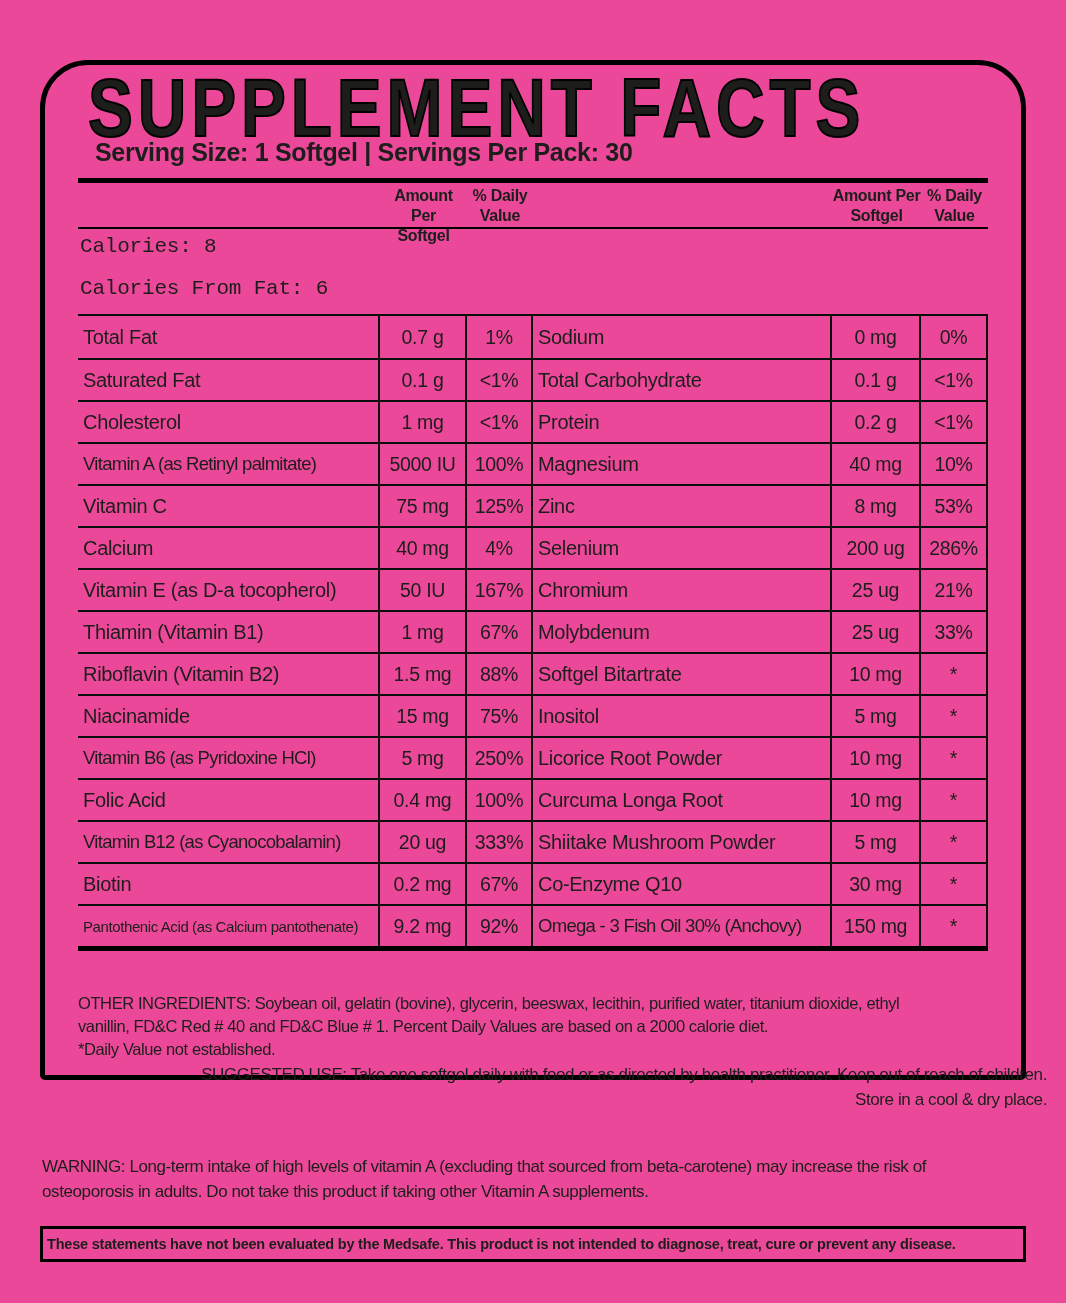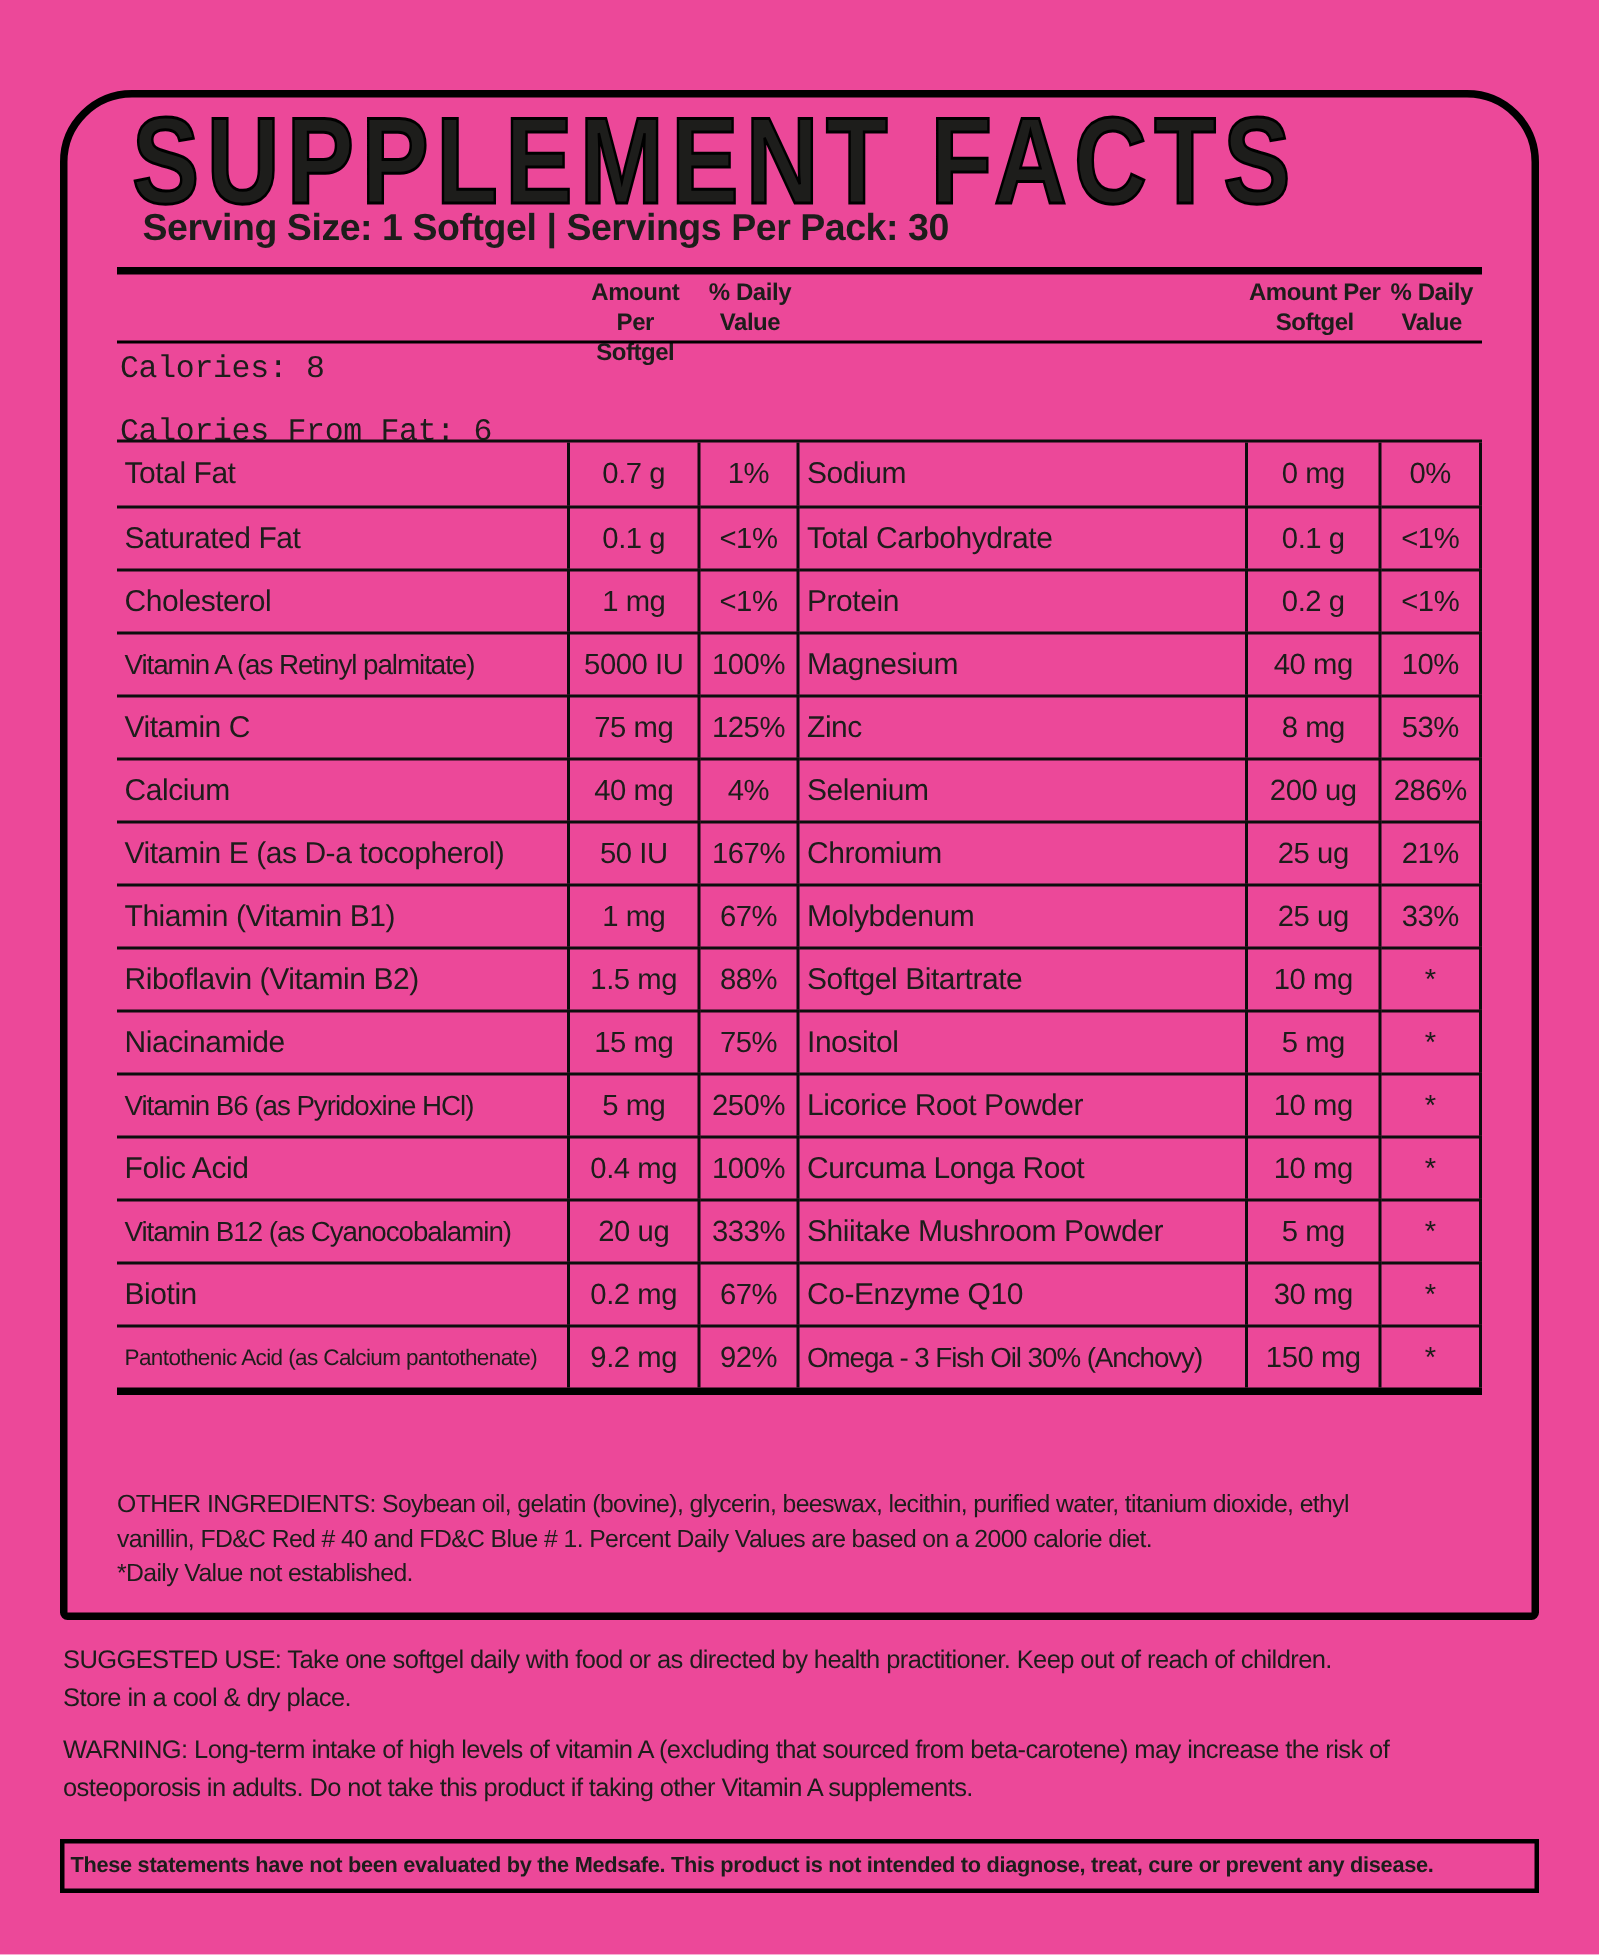--- a/index.html
+++ b/index.html
@@ -29,21 +29,21 @@
     line-height:20px;white-space:pre-line;letter-spacing:-0.3px;
   }
   .amt-l{left:335px;width:87px;}
   .pct-l{left:422px;width:66px;}
   .amt-r{left:787px;width:89px;}
   .pct-r{left:876px;width:67px;}
   .calories{position:absolute;left:35px;font-size:21px;letter-spacing:-0.2px;font-family:Liberation Mono, monospace;}
   .cal1{top:170px;}
   .cal2{top:212px;}
   .nutrients{
-    position:absolute;left:33px;top:228px;width:910px;
+    position:absolute;left:33px;top:249px;width:910px;
     border-collapse:separate;border-spacing:0;table-layout:fixed;
     border-top:2px solid #0d0d0d;border-bottom:5px solid #000;
   }
   .nutrients td{
     height:42px;box-sizing:border-box;vertical-align:middle;
     border-right:2px solid #0d0d0d;overflow:hidden;
   }
   .nutrients tr + tr td{border-top:2px solid #0d0d0d;}
   .td-name{padding:0 2px 0 5px;font-size:20px;letter-spacing:-0.3px;}
   .td-name.sm{font-size:18.5px;letter-spacing:-0.7px;}
@@ -51,21 +51,21 @@
   .td-amt,.td-pct{text-align:center;font-size:19.5px;letter-spacing:-0.3px;}
   .other-ing{
     position:absolute;left:33px;top:927px;width:935px;
     font-size:16.5px;line-height:23px;letter-spacing:-0.4px;
   }
   .b{font-weight:normal;}
   .t{white-space:pre-line;}
   .para{
     position:absolute;left:42px;font-size:17px;line-height:25px;letter-spacing:-0.4px;
   }
-  .suggested{top:1094px;width:1005px;}
+  .suggested{top:1062px;width:1005px;text-align:right;}
   .warning{top:1154px;width:1014px;}
   .disclaimer{
     position:absolute;left:40px;top:1226px;width:986px;height:36px;
     border:3px solid #000;box-sizing:border-box;
     display:flex;align-items:center;padding:0 4px;
     font-size:14.5px;font-weight:bold;letter-spacing:-0.2px;white-space:nowrap;
   }
 </style>
 </head>
 <body>

